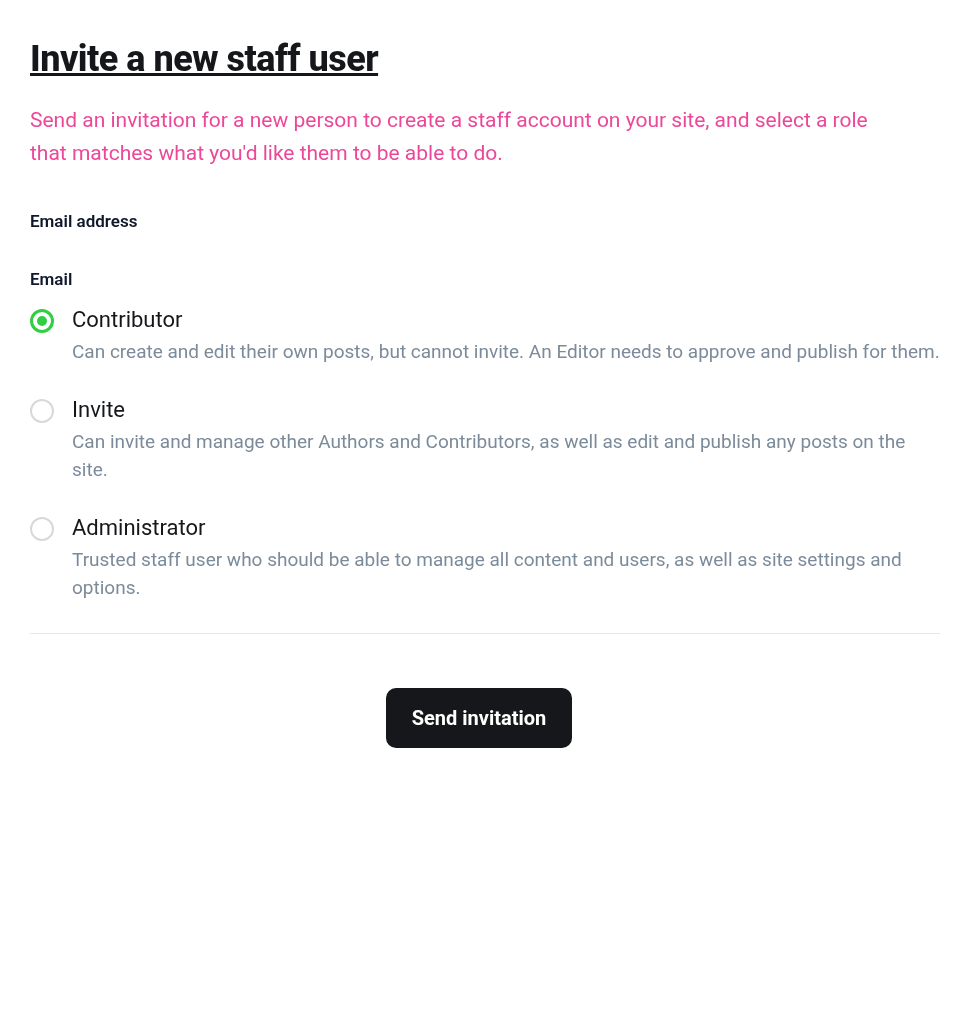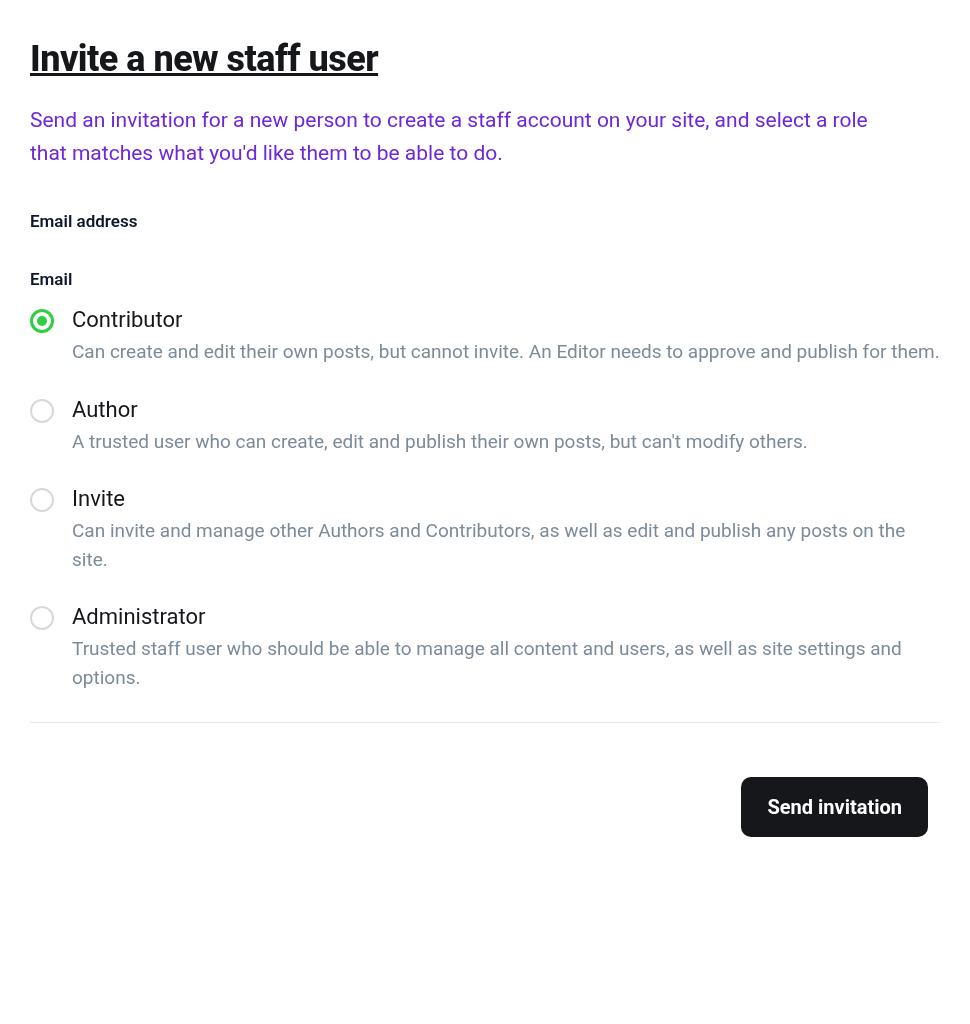--- a/index.html
+++ b/index.html
@@ -17,21 +17,21 @@
     .page-title {
       font-size: 36px;
       font-weight: 800;
       letter-spacing: -0.5px;
       margin-bottom: 24px;
       text-decoration: underline;
     }
     .page-description {
       font-size: 21px;
       line-height: 1.55;
-      color: #6d28d9;
+      color: #ec4899;
       margin-bottom: 42px;
       max-width: 870px;
     }
     .field-label {
       font-size: 17px;
       font-weight: 600;
       color: #0f172a;
       margin-bottom: 14px;
     }
     .text-input {
@@ -96,21 +96,21 @@
       color: #7c8b9a;
     }
     .divider {
       border: none;
       border-top: 1px solid #e6e9eb;
       margin-top: 4px;
       width: 910px;
     }
     .footer {
       display: flex;
-      justify-content: flex-end;
+      justify-content: center;
       margin-top: 54px;
       width: 898px;
     }
     .send-button {
       background: #15171a;
       color: #fff;
       border: none;
       border-radius: 10px;
       padding: 18px 26px;
       font-size: 20px;
@@ -136,27 +136,20 @@
     <div class="role-option">
       <div class="radio-outer radio-selected">
         <div class="radio-inner"></div>
       </div>
       <div class="role-text">
         <div class="role-name">Contributor</div>
         <div class="role-description">Can create and edit their own posts, but cannot invite. An Editor needs to approve and publish for them.</div>
       </div>
     </div>
 
-    <div class="role-option">
-      <div class="radio-outer radio-unselected"></div>
-      <div class="role-text">
-        <div class="role-name">Author</div>
-        <div class="role-description">A trusted user who can create, edit and publish their own posts, but can't modify others.</div>
-      </div>
-    </div>
 
     <div class="role-option">
       <div class="radio-outer radio-unselected"></div>
       <div class="role-text">
         <div class="role-name">Invite</div>
         <div class="role-description">Can invite and manage other Authors and Contributors, as well as edit and publish any posts on the site.</div>
       </div>
     </div>
 
     <div class="role-option">

